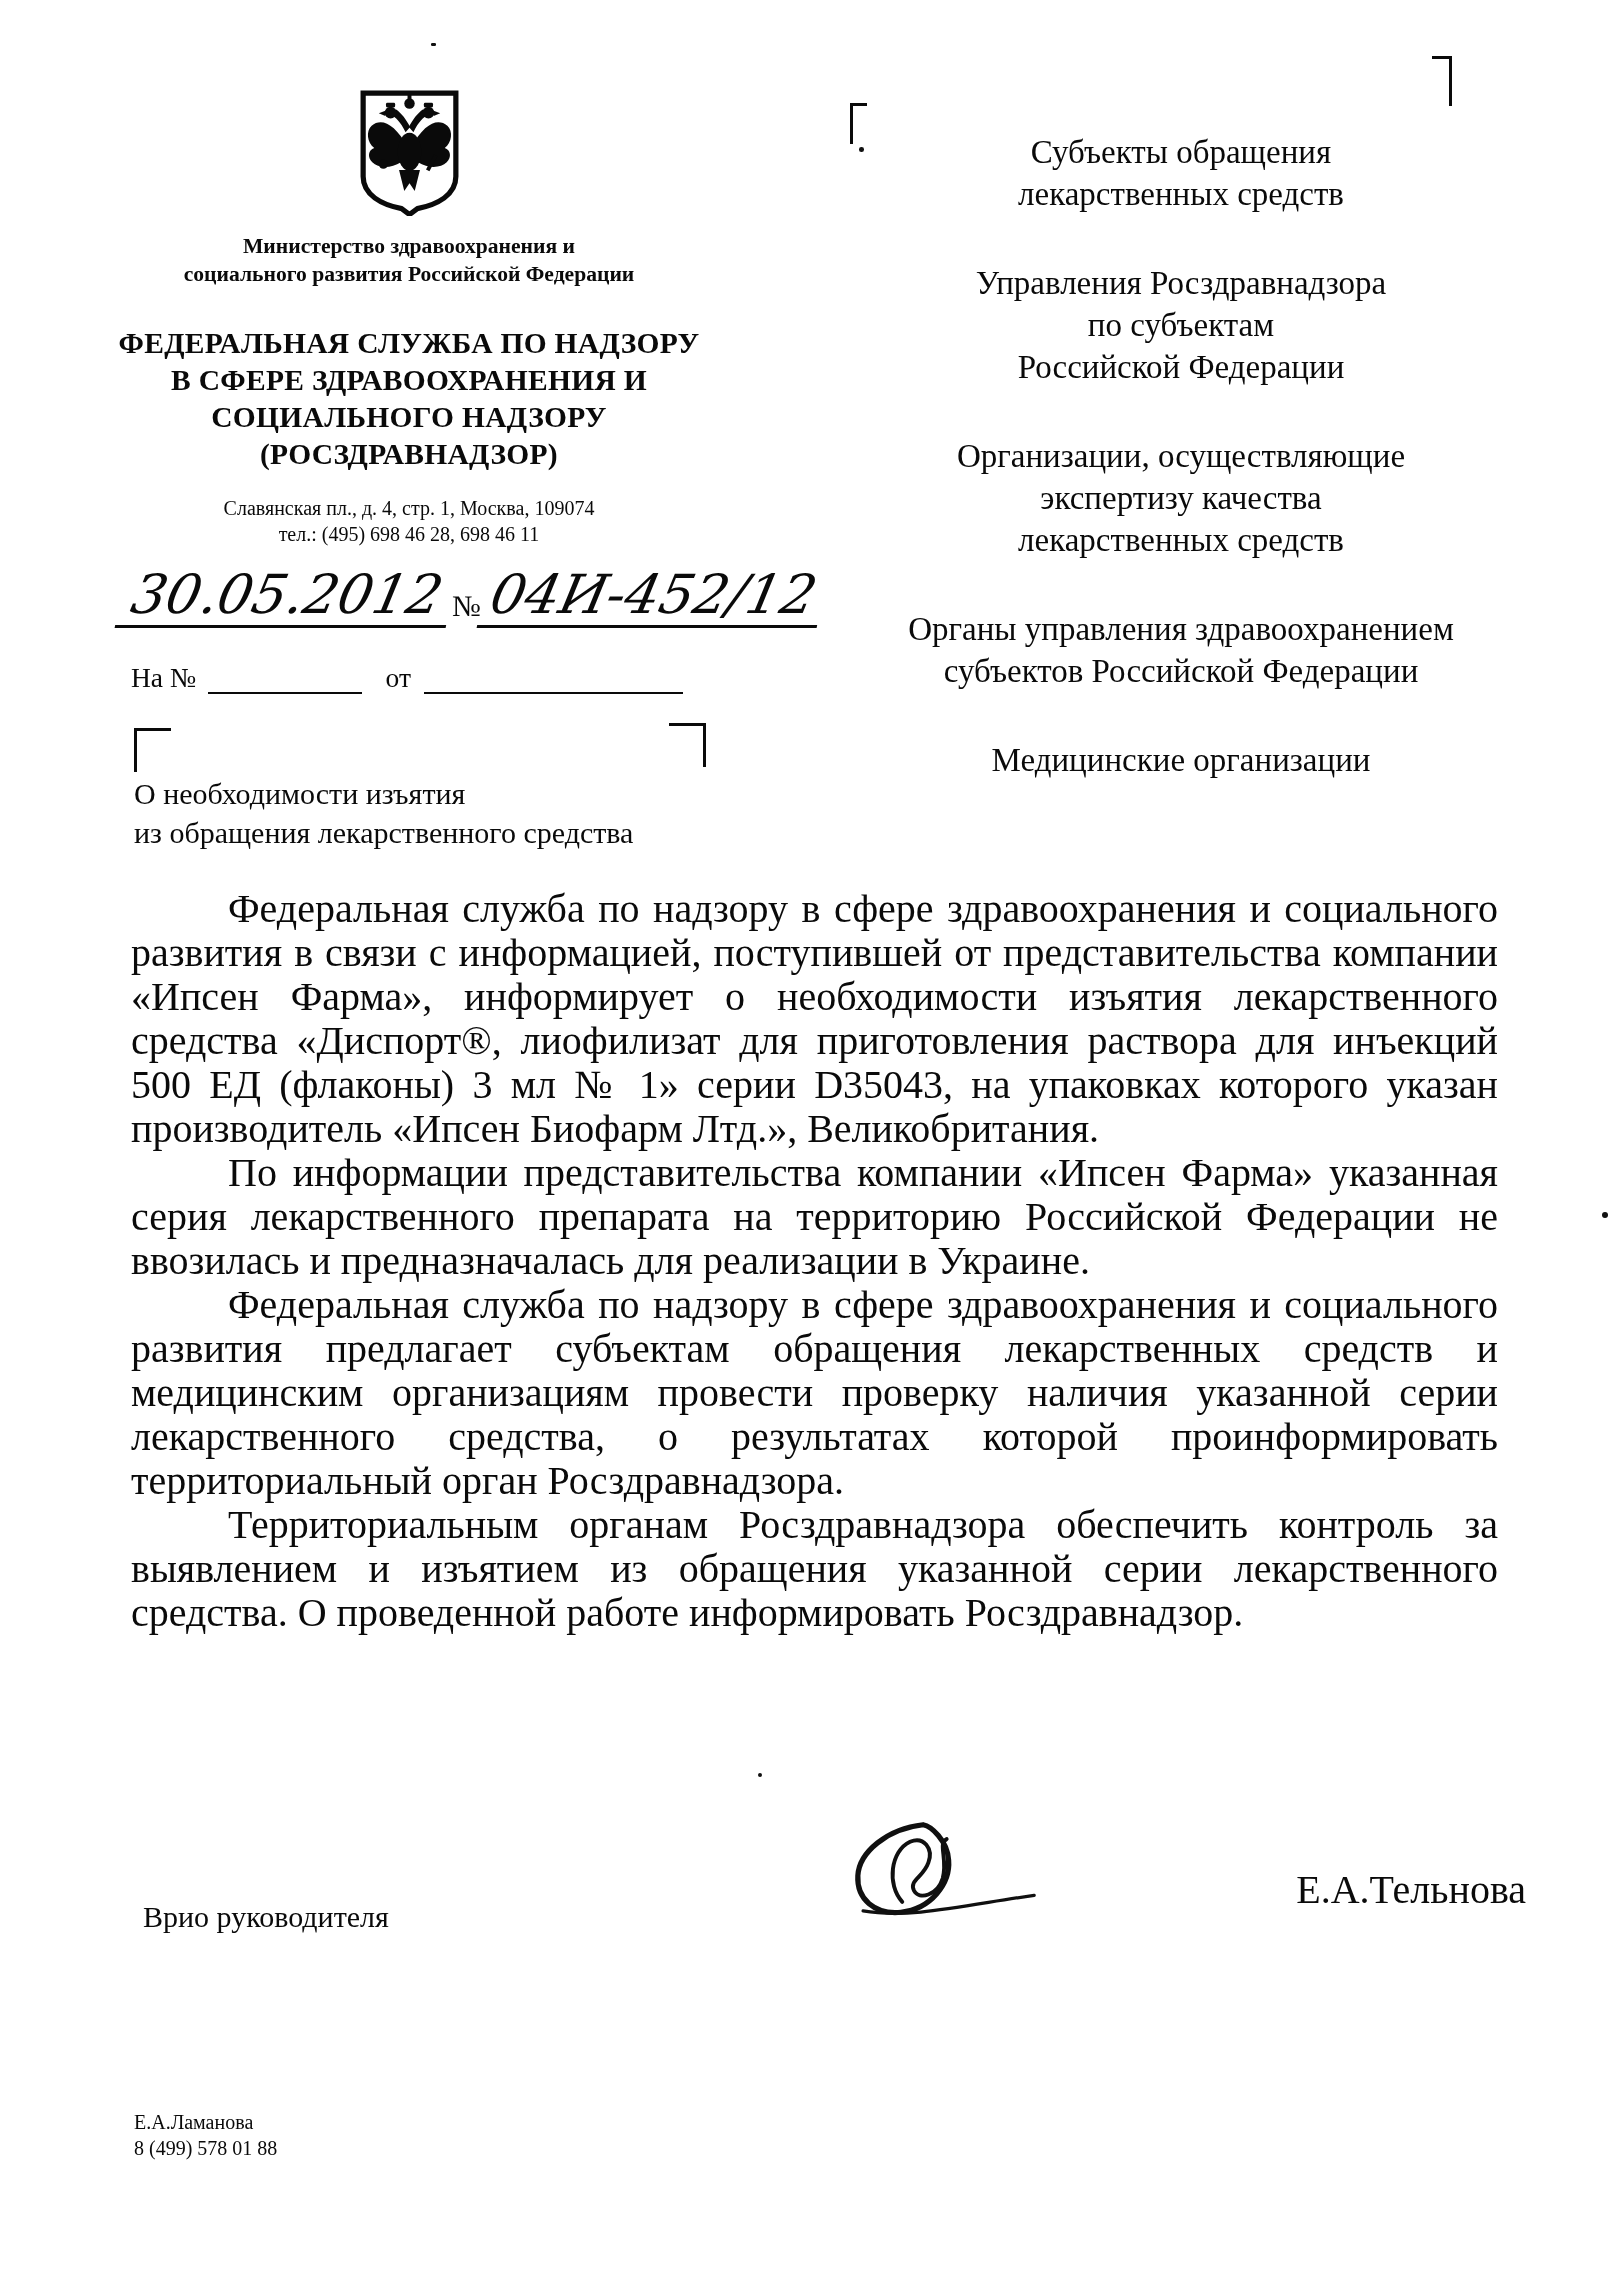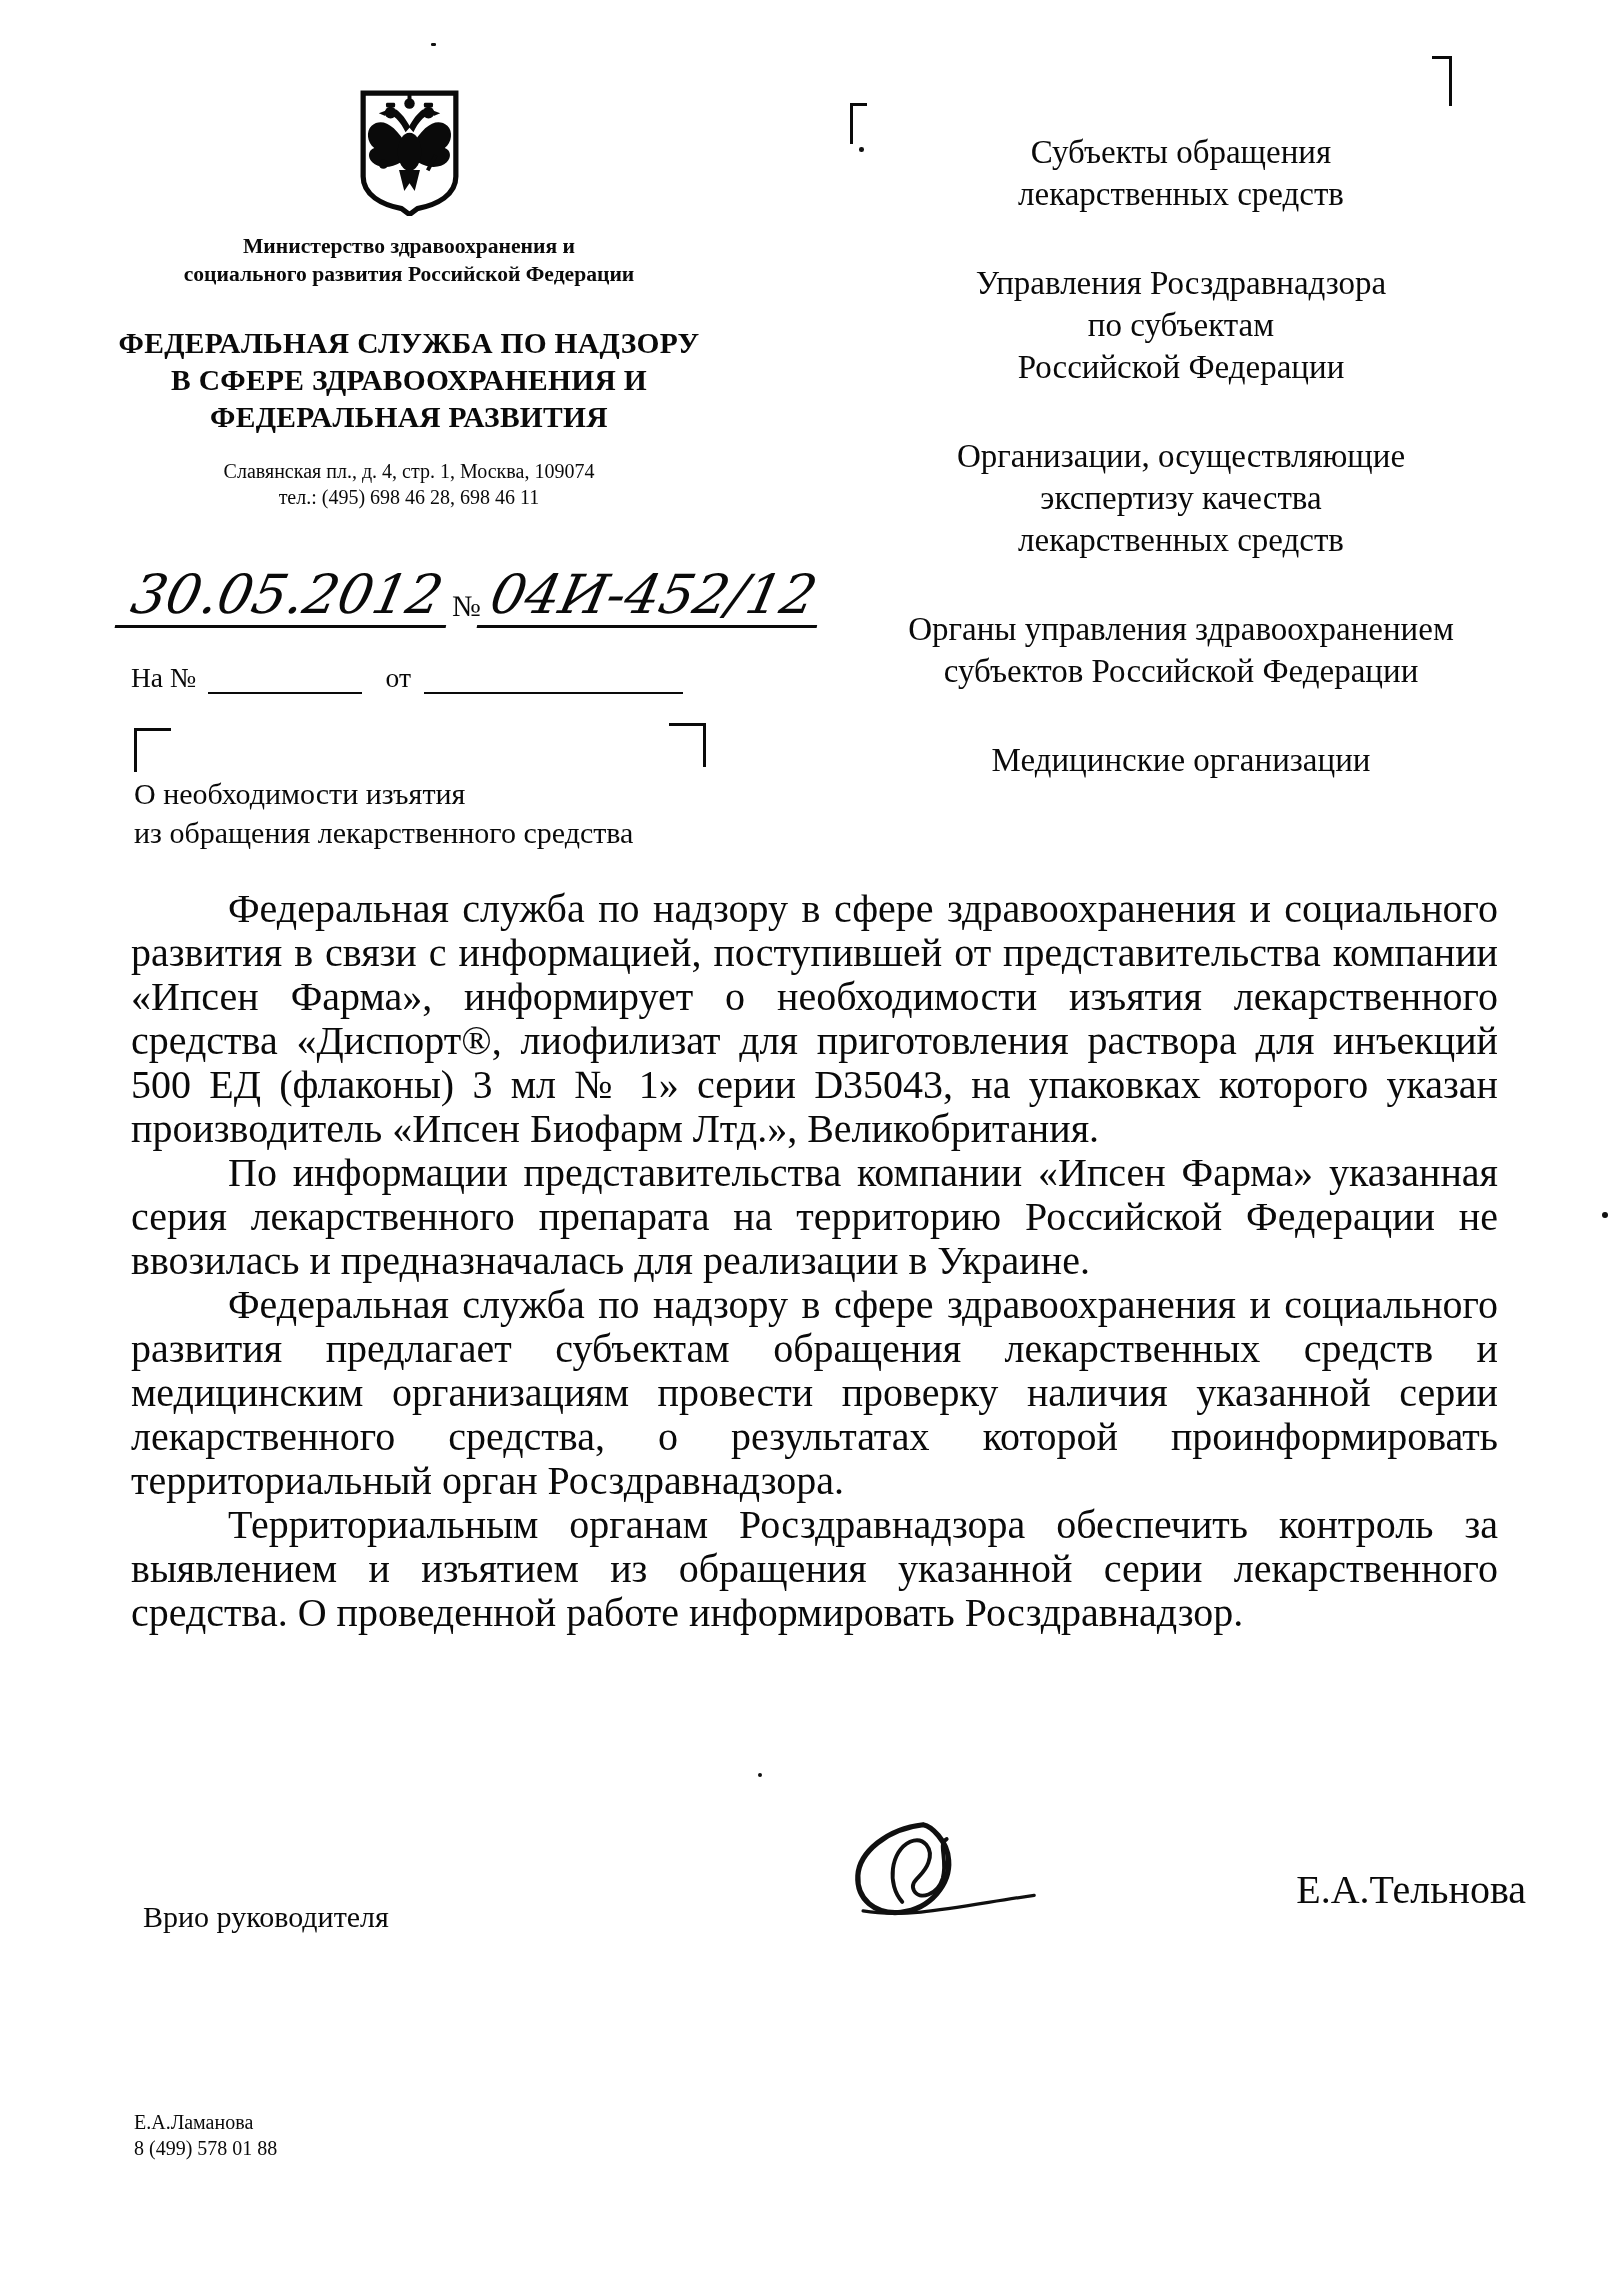--- a/index.html
+++ b/index.html
@@ -124,21 +124,22 @@
     </svg>
 
     <div class="ministry">
       <div>Министерство здравоохранения и</div>
       <div>социального развития Российской Федерации</div>
     </div>
 
     <div class="service-name">
       <div>ФЕДЕРАЛЬНАЯ СЛУЖБА ПО НАДЗОРУ</div>
       <div>В СФЕРЕ ЗДРАВООХРАНЕНИЯ И</div>
-      <div>ФЕДЕРАЛЬНАЯ РАЗВИТИЯ</div>
+      <div>СОЦИАЛЬНОГО НАДЗОРУ</div>
+      <div>(РОСЗДРАВНАДЗОР)</div>
     </div>
 
     <div class="addr">
       <div>Славянская пл., д. 4, стр. 1, Москва, 109074</div>
       <div>тел.: (495) 698 46 28, 698 46 11</div>
     </div>
   </div>
 
   <div class="ref-row">
     <div class="ref-date hand">30.05.2012</div>

